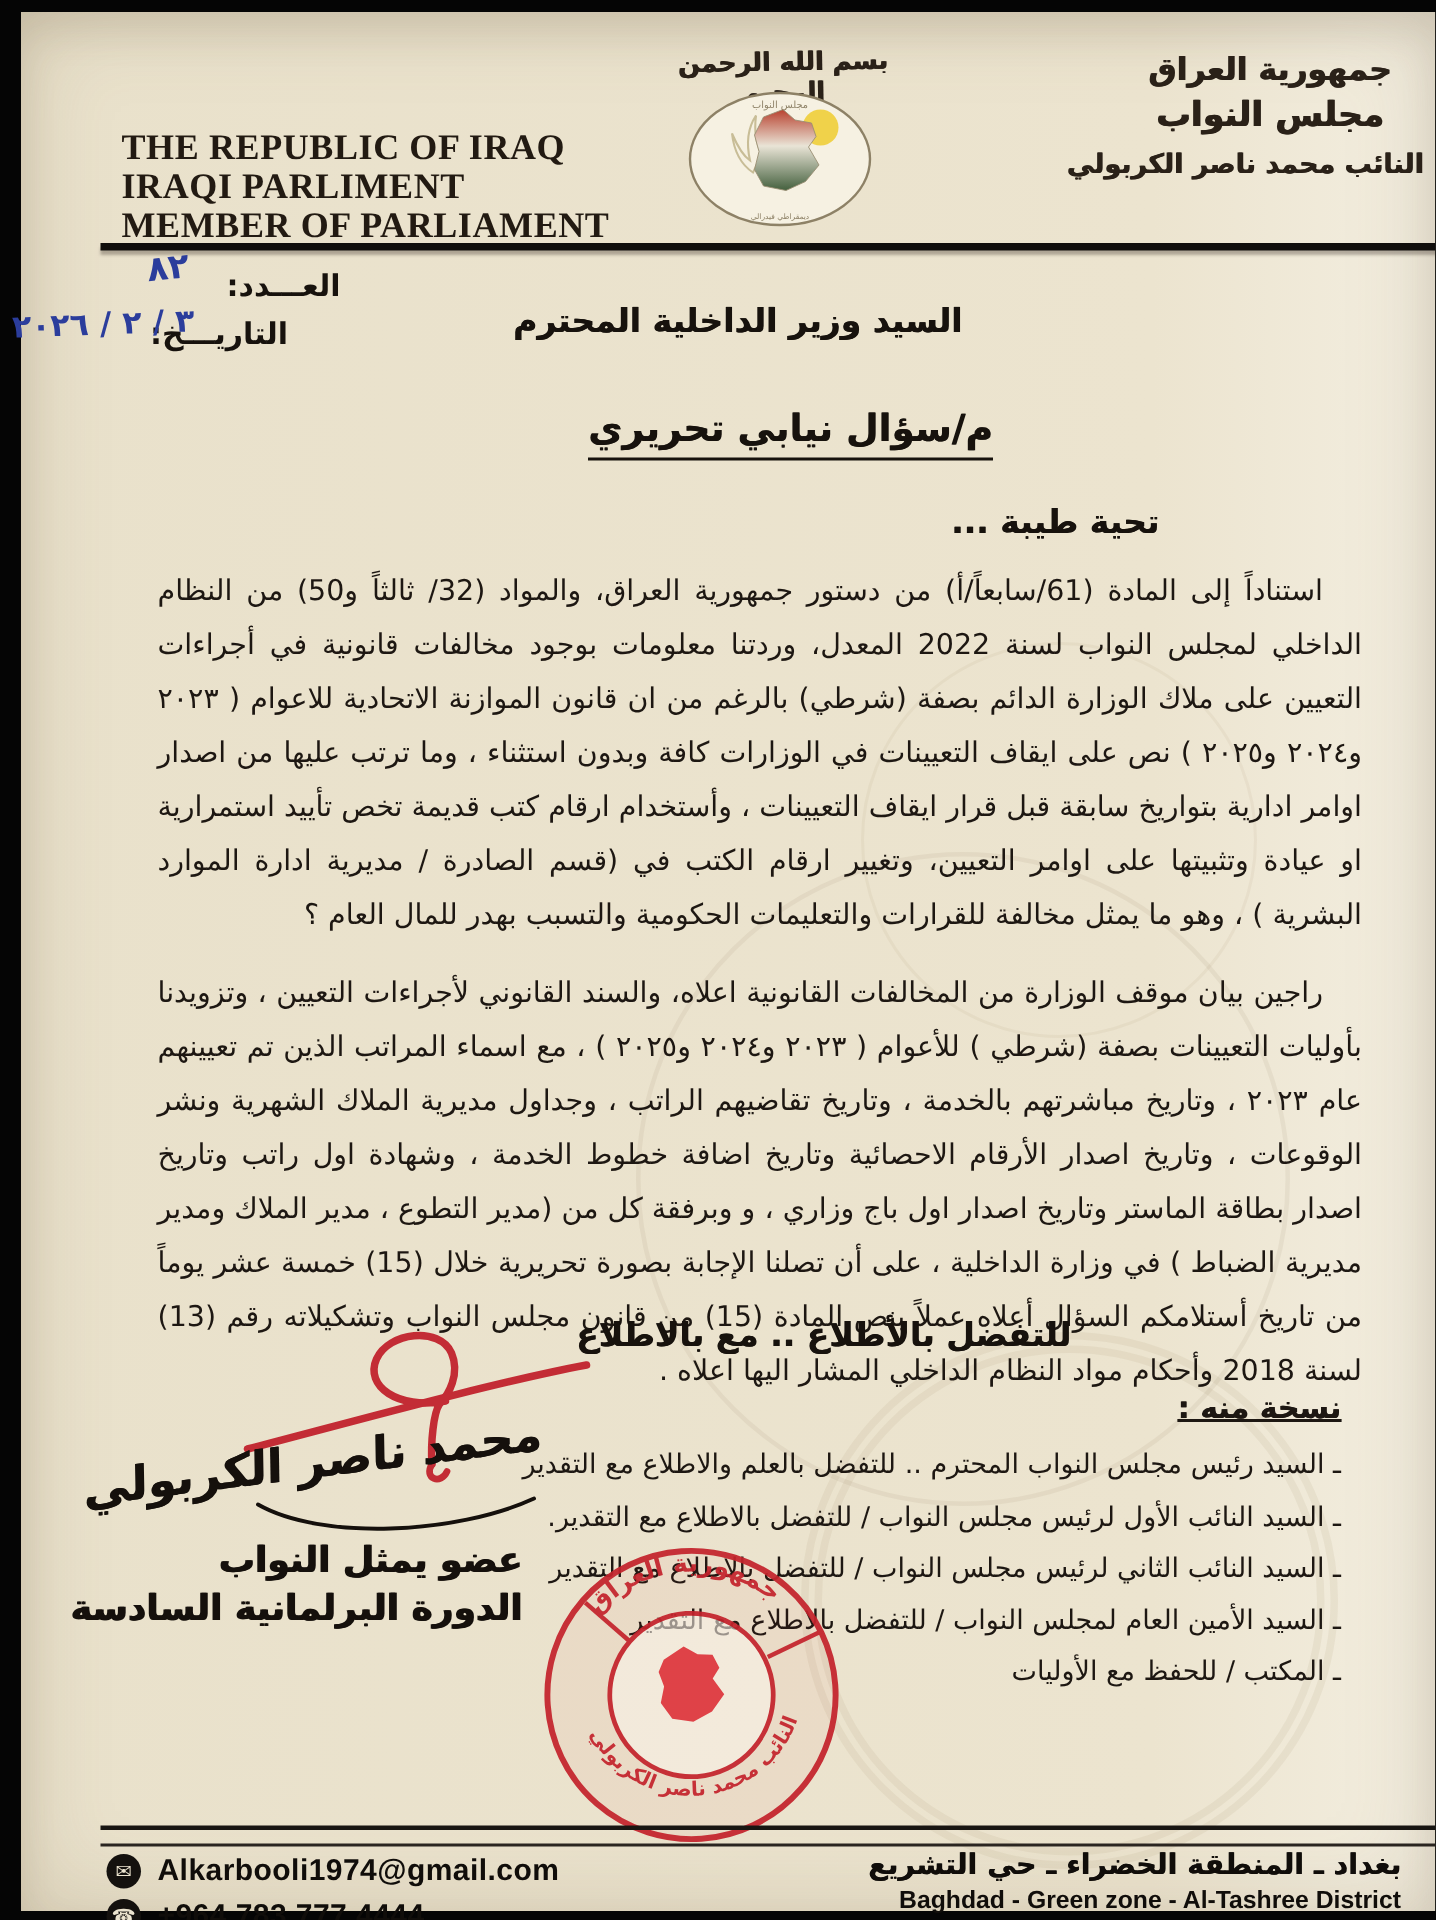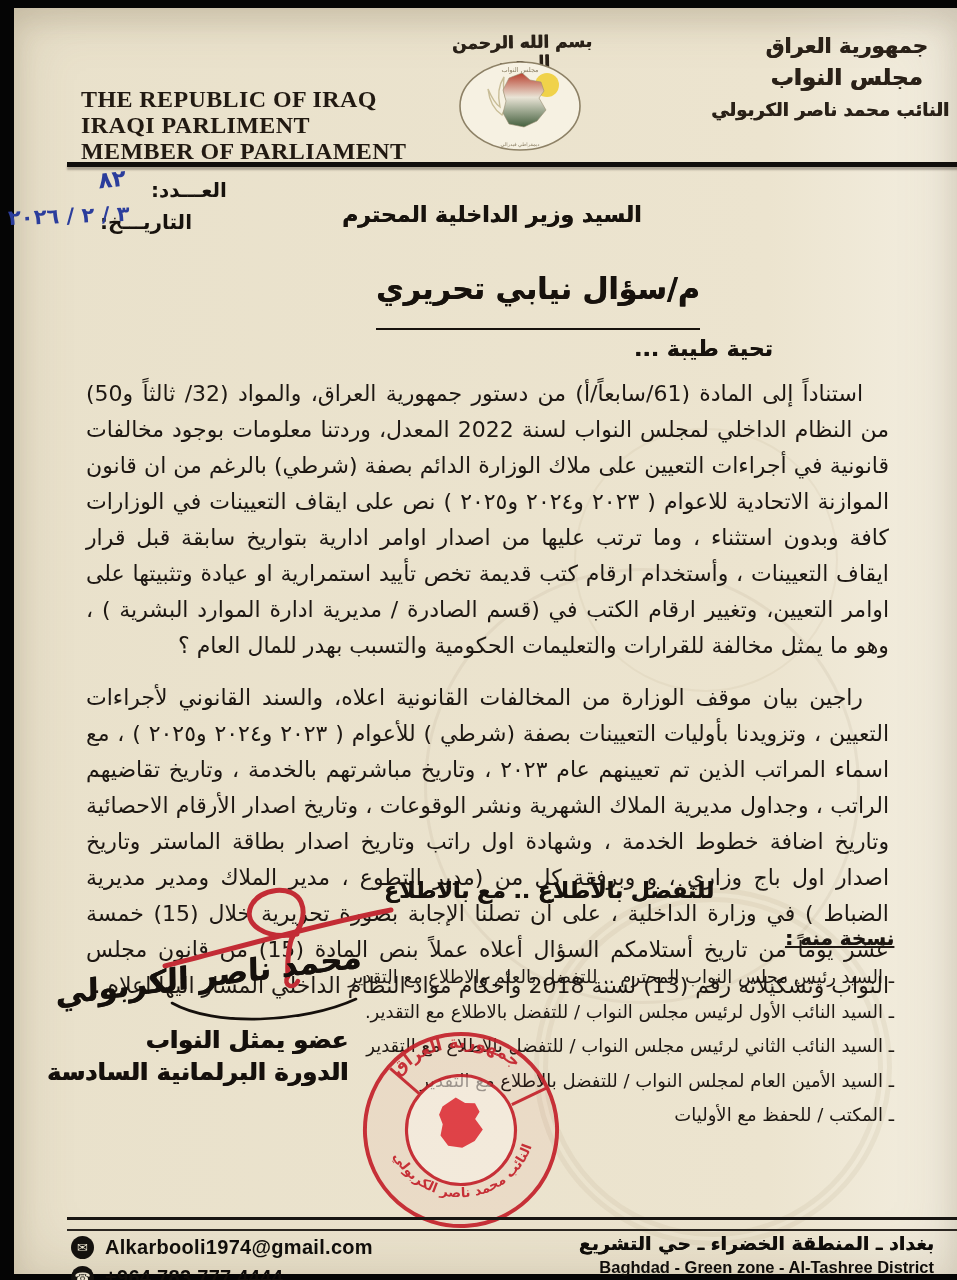--- a/index.html
+++ b/index.html
@@ -34,28 +34,28 @@
   .hand{position:absolute;color:#2b3d9c;font-size:23px;font-weight:bold;direction:rtl;
         letter-spacing:2px;}
   .num-label{left:137px;top:170px;}
   .num-val{left:84px;top:158px;transform:rotate(-6deg);}
   .date-label{left:86px;top:202px;}
   .date-val{left:-6px;top:196px;transform:rotate(-2deg);font-size:21px;white-space:nowrap;}
 
   
   .addressee{position:absolute;left:328px;top:194px;font-size:22px;font-weight:bold;color:#17120d;
              direction:rtl;text-shadow:.4px 0 #17120d;}
-  .subject{position:absolute;left:362px;top:263px;font-size:30px;font-weight:bold;color:#17120d;
-           direction:rtl;border-bottom:2.5px solid #17120d;padding-bottom:22px;text-shadow:.4px 0 #17120d;}
+  .subject{position:absolute;left:378px;top:263px;font-size:25px;font-weight:bold;color:#17120d;
+           direction:rtl;border-bottom:2.5px solid #17120d;padding-bottom:5px;text-shadow:.4px 0 #17120d;}
   .greeting{position:absolute;left:620px;top:328px;font-size:22px;font-weight:bold;color:#17120d;
             direction:rtl;text-shadow:.3px 0 #17120d;}
 
   
-  .bodytext{position:absolute;left:72px;top:368px;width:803px;direction:rtl;color:#1d1712;
-            font-size:22px;line-height:36px;text-align:justify;}
+  .bodytext{position:absolute;left:91px;top:368px;width:803px;direction:rtl;color:#1d1712;
+            font-size:19px;line-height:36px;text-align:justify;}
   .bodytext p{margin:0 0 16px 0;text-indent:26px;}
   .closing{position:absolute;left:360px;top:870px;width:350px;text-align:center;font-size:22px;
            font-weight:bold;color:#17120d;direction:rtl;text-shadow:.4px 0 #17120d;}
 
   
   .sig-red{position:absolute;left:133px;top:868px;width:262px;height:140px;}
   .sig-name{position:absolute;left:158px;top:942px;width:190px;text-align:center;color:#15100c;
             font-size:31px;font-weight:bold;direction:rtl;white-space:nowrap;
             transform:rotate(-7deg) skewX(-6deg);text-shadow:.5px 0 #15100c;}
   .sig-flourish{position:absolute;left:150px;top:985px;width:200px;height:36px;}

